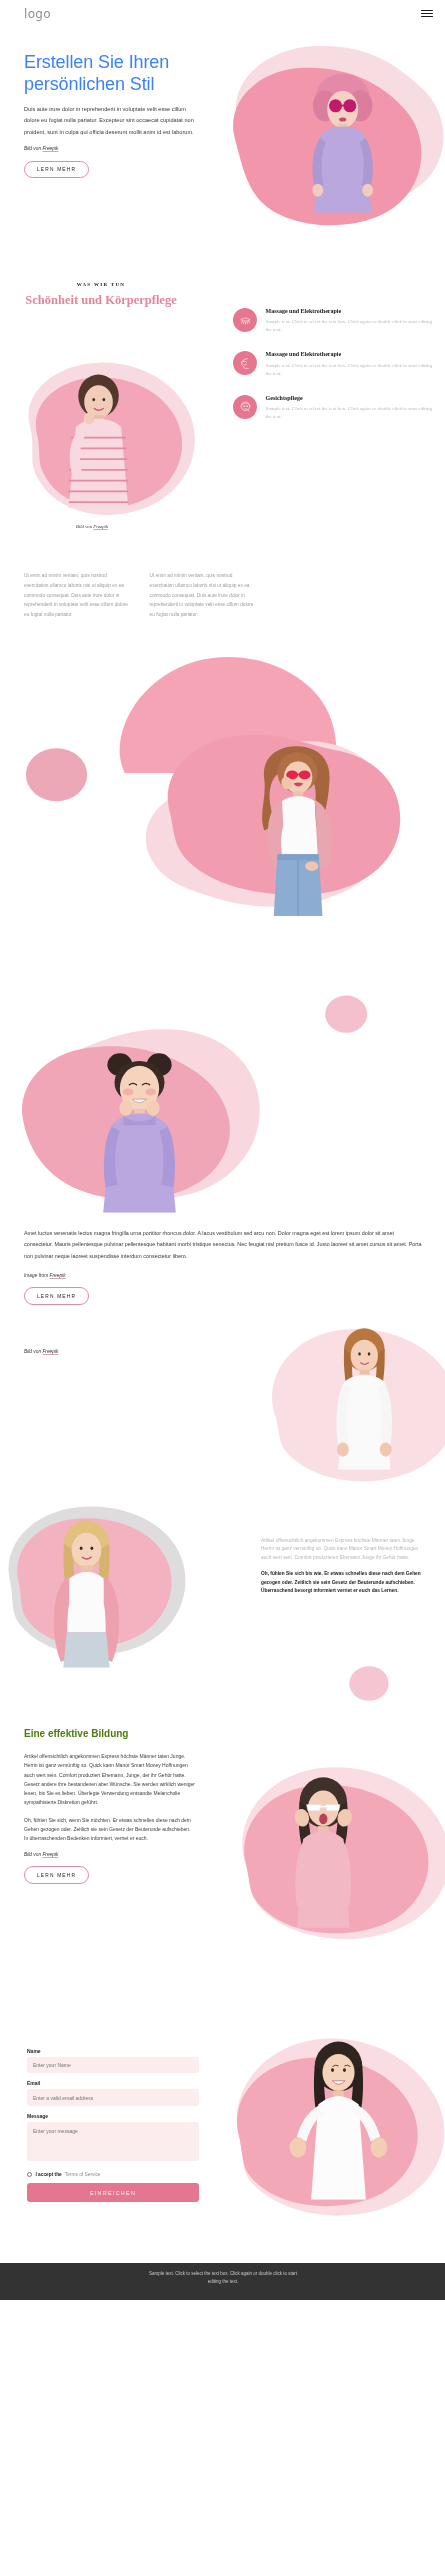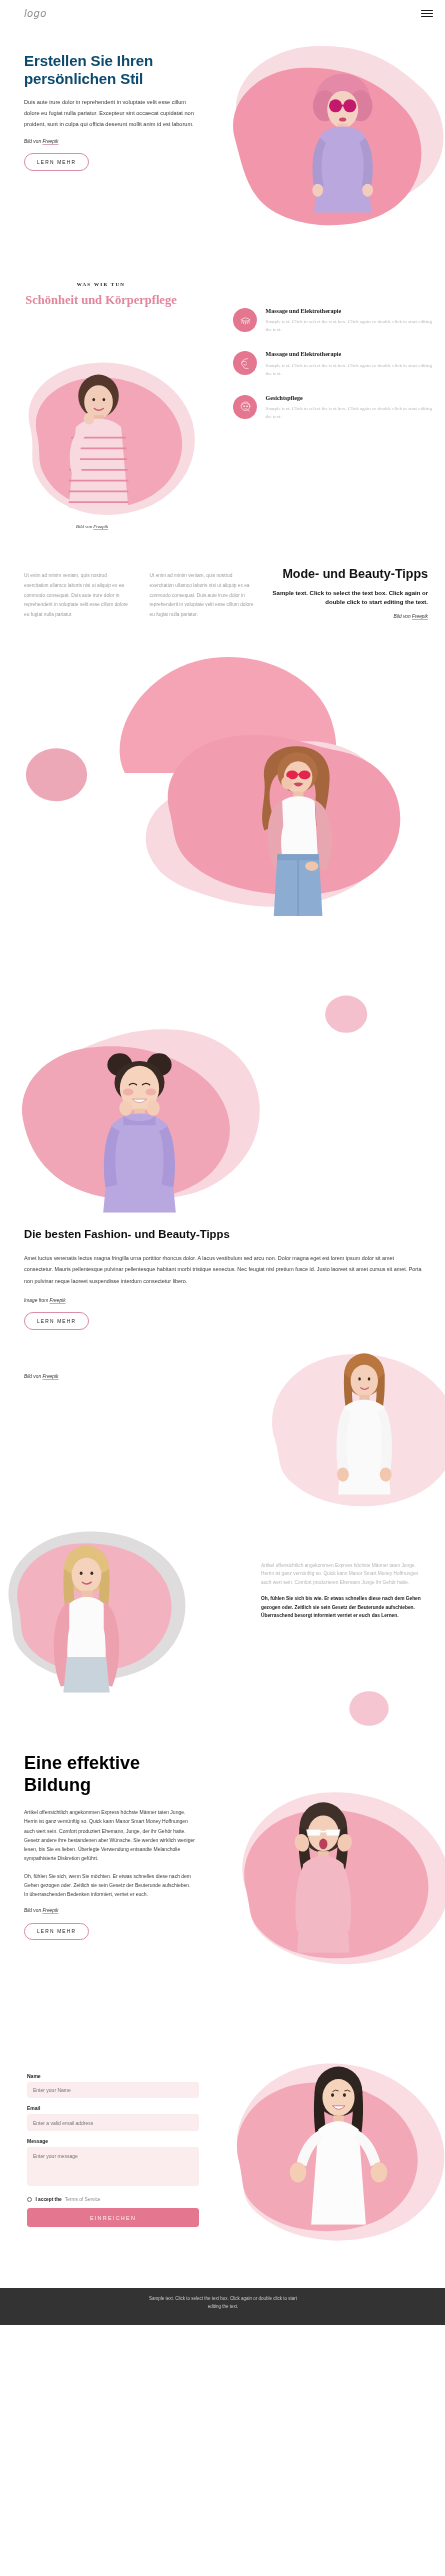--- a/index.html
+++ b/index.html
@@ -17,42 +17,41 @@
   .header {
     height: 27px;
     display: flex;
     align-items: center;
     justify-content: space-between;
     padding: 0 13px 0 24px;
     position: relative;
     z-index: 40;
   }
   .logo {
-    font-size: 10px;
+    font-size: 12px;
     color: #8f8f8f;
     font-weight: 400;
     letter-spacing: 0.3px;
     font-family: "DejaVu Sans", sans-serif;
-    font-style: italic;
   }
   .burger { width: 12px; display: flex; flex-direction: column; gap: 1.8px; cursor: pointer; }
   .burger span { display: block; height: 1.2px; background: #1a1a1a; border-radius: 0.6px; }
 
   
   .blob { position: absolute; pointer-events: none; }
   .blob svg { display: block; }
 
   
   .hero { position: relative; height: 238px; }
   .hero-text { position: absolute; left: 24px; top: 25px; width: 178px; z-index: 10; }
   h1.hero-title {
-    font-size: 15px;
+    font-size: 18px;
     line-height: 1.22;
-    color: #0c4a6e;
-    font-weight: 700;
+    color: #3b82f6;
+    font-weight: 400;
     letter-spacing: -0.1px;
     margin-bottom: 8.3px;
   }
   .body-copy {
     font-size: 5.6px;
     line-height: 2.0;
     color: #3a3a3a;
     font-weight: 400;
   }
   .credit {
@@ -140,21 +139,21 @@
   .quote-sec { position: relative; }
   .quote-left { position: absolute; left: 24px; top: 0; width: 172px; z-index: 6; }
   .quote-h { font-size: 7.4px; line-height: 1.85; font-weight: 700; color: #151515; }
   .quote-right { position: absolute; right: 18px; width: 167px; z-index: 6; }
   .muted-p { font-size: 4.8px; line-height: 1.75; color: #b6b6b6; }
   .bold-p { font-size: 4.8px; line-height: 1.75; font-weight: 700; color: #1c1c1c; margin-top: 8.3px; }
 
   
   .edu { position: relative; }
   .edu-left { position: absolute; left: 24px; top: 0; width: 172px; z-index: 6; }
-  h2.edu-title { font-size: 18px; line-height: 1.2; font-weight: 700; color: #000000; margin-bottom: 12px; }
+  h2.edu-title { font-size: 10px; line-height: 1.2; font-weight: 700; color: #4d7c0f; margin-bottom: 12px; }
   .edu-p { font-size: 5px; line-height: 1.85; color: #3c3c3c; }
   .edu-p + .edu-p { margin-top: 8.3px; }
 
   
   .contact { position: relative; }
   .form { position: absolute; left: 27px; top: 0; width: 172px; z-index: 8; }
   .f-label { font-size: 5px; font-weight: 700; color: #1d1d1d; margin-bottom: 3px; display: block; }
   .f-input, .f-area {
     width: 100%;
     background: #fbeced;
@@ -376,27 +375,20 @@
         </div>
       </div>
     </div>
   </div>
 
   <div class="tips">
     <div class="tips-cols">
       <div class="tips-col">Ut enim ad minim veniam, quis nostrud exercitation ullamco laboris nisi ut aliquip ex ea commodo consequat. Duis aute irure dolor in reprehenderit in voluptate velit esse cillum dolore eu fugiat nulla pariatur.</div>
       <div class="tips-col">Ut enim ad minim veniam, quis nostrud exercitation ullamco laboris nisi ut aliquip ex ea commodo consequat. Duis aute irure dolor in reprehenderit in voluptate velit esse cillum dolore eu fugiat nulla pariatur.</div>
     </div>
-    <div class="tips-right">
-      <h2 class="tips-title">Mode- und Beauty-Tipps</h2>
-      <div class="tips-sub">Sample text. Click to select the text box. Click again or double click to start editing the text.</div>
-      <div class="credit tips-credit">
-        <span>Bild von </span><u>Freepik</u>
-      </div>
-    </div>
 
     <div class="blob" style="left:101px; top:110px;">
       <svg width="238" height="119" viewBox="0 0 400 200">
         <path fill="#f5a4b6" d="M40,200 C10,140 60,40 160,12 C256,-14 360,34 386,108 C404,160 392,190 380,200 Z"></path>
       </svg>
     </div>
   </div>
 
   <div class="band" style="height:250px;">
     <div class="blob" style="left:24px; top:13px;">
@@ -498,21 +490,20 @@
           <ellipse cx="128" cy="99" rx="11" ry="13" fill="#f4cdb6"></ellipse>
 
           <path d="M58,130 C46,150 42,196 48,232 L68,228 C62,194 64,154 72,138 Z" fill="#ab98d8"></path>
           <path d="M152,130 C164,150 168,196 162,232 L142,228 C148,194 146,154 138,138 Z" fill="#ab98d8"></path>
         </g>
       </svg>
     </div>
   </div>
 
   <div class="article" style="padding-top:6px; padding-bottom:36px;">
-    <h2 class="article-title">Die besten Fashion- und Beauty-Tipps</h2>
     <p>Amet luctus venenatis lectus magna fringilla urna porttitor rhoncus dolor. A lacus vestibulum sed arcu non. Dolor magna eget est lorem ipsum dolor sit amet consectetur. Mauris pellentesque pulvinar pellentesque habitant morbi tristique senectus. Nec feugiat nisl pretium fusce id. Justo laoreet sit amet cursus sit amet. Porta non pulvinar neque laoreet suspendisse interdum consectetur libero.</p>
     <div class="credit">
       <span>Image from </span><u>Freepik</u>
     </div>
     <button class="btn-outline">LERN MEHR</button>
   </div>
 
   <div class="quote-sec" style="height:387px;">
 
     <div class="quote-left" style="top:0;">

